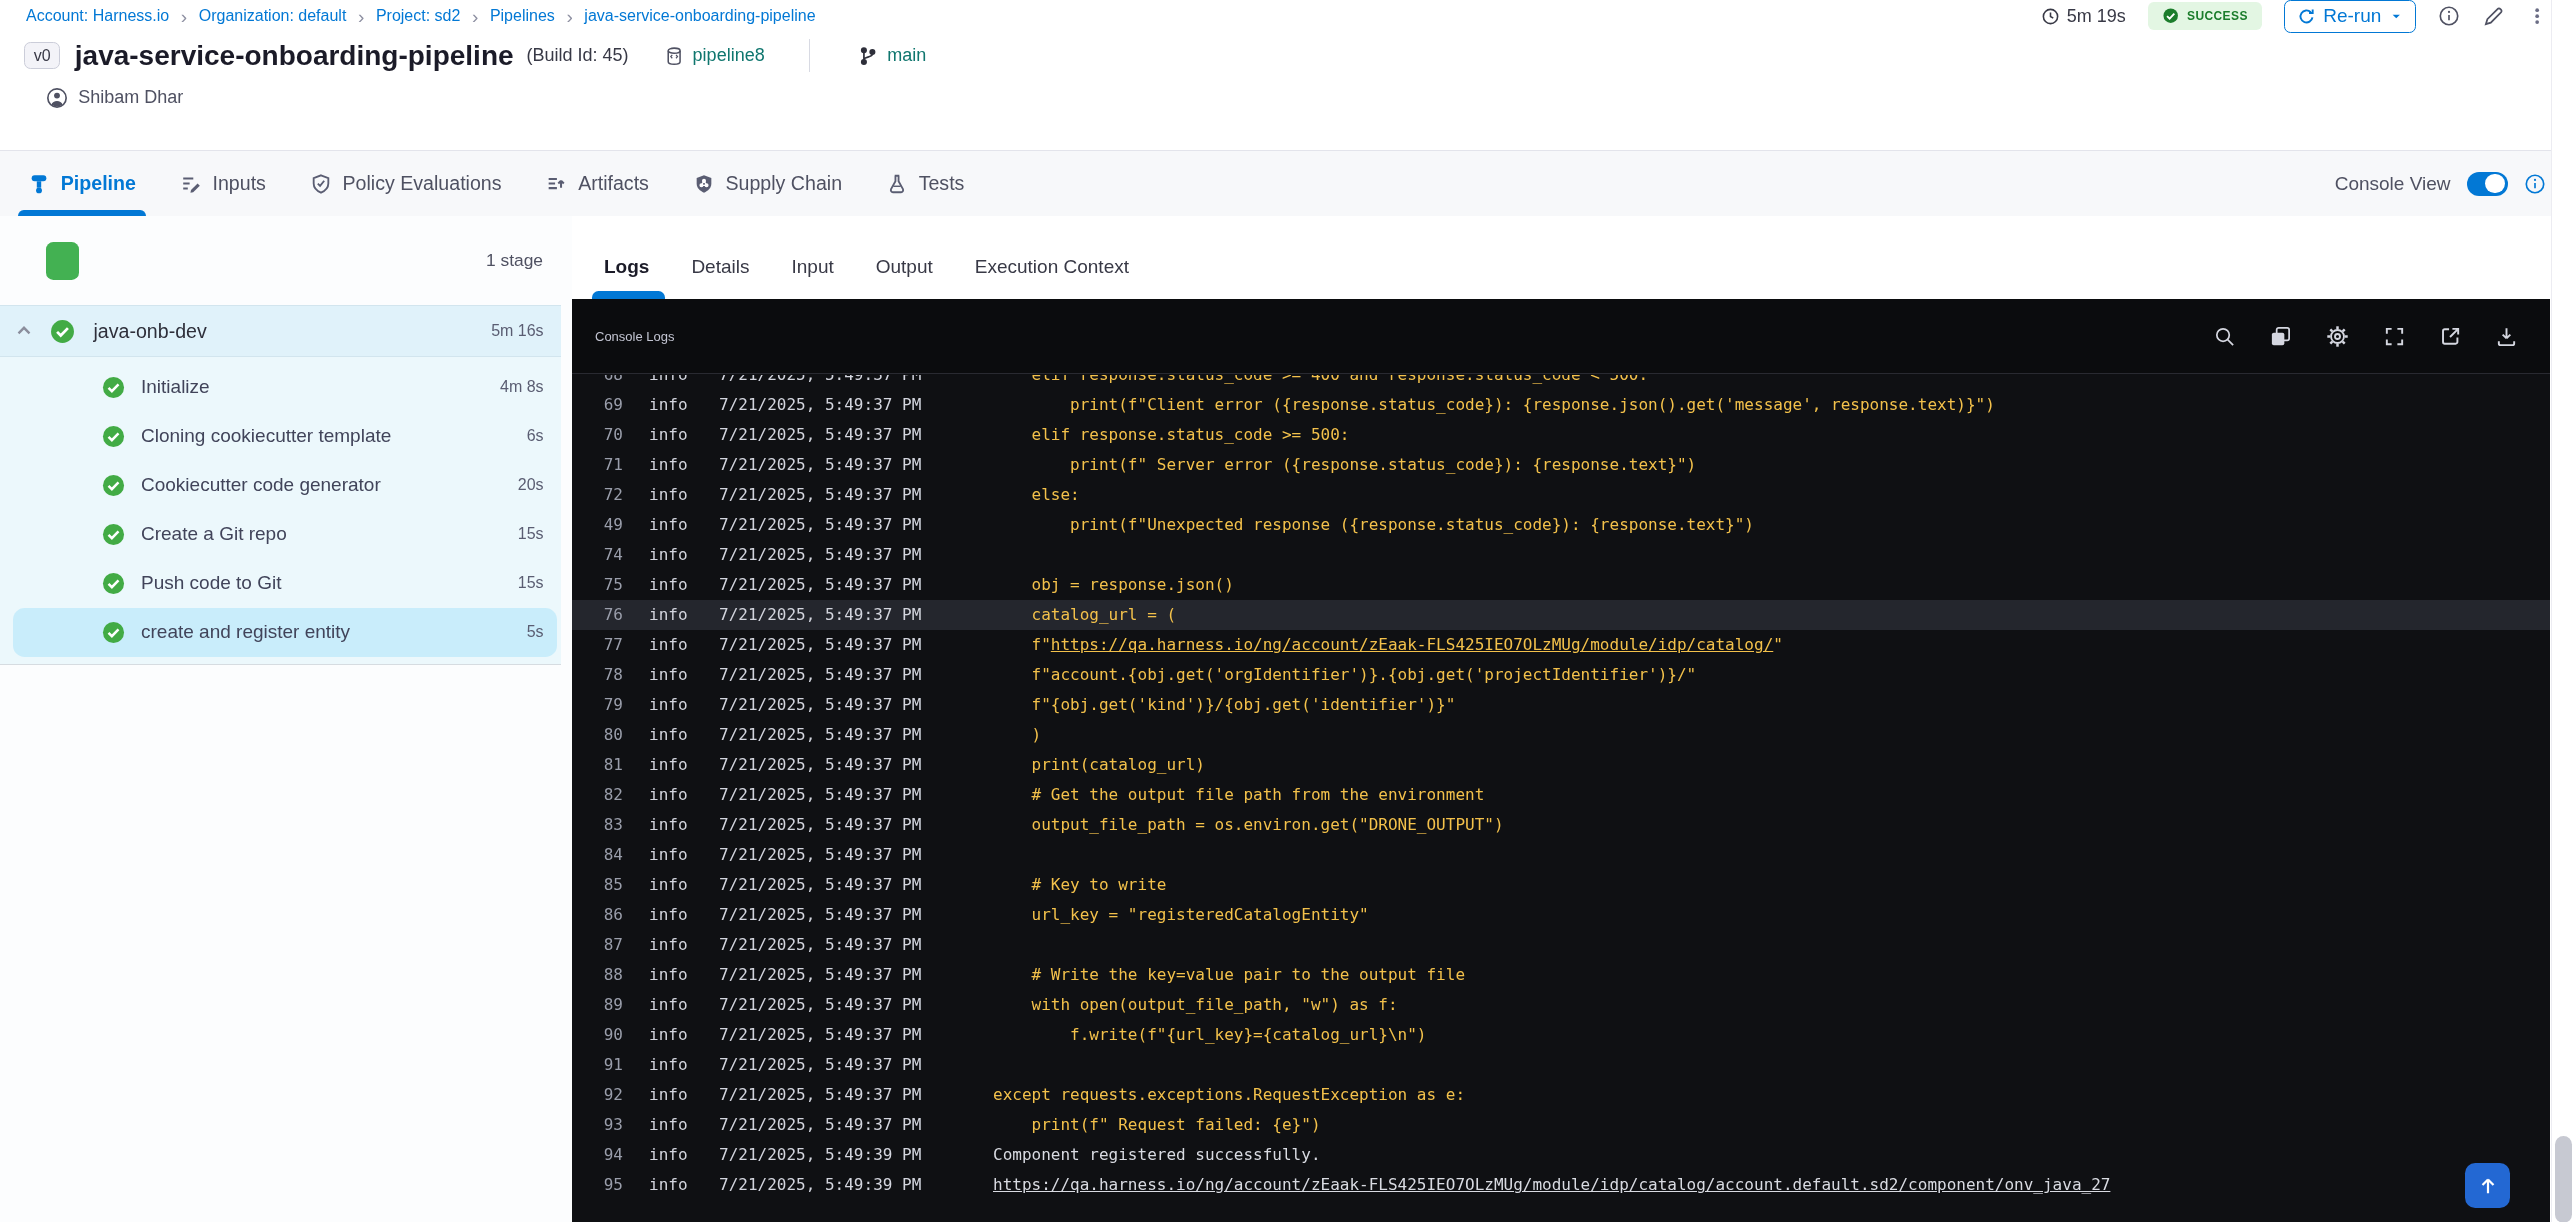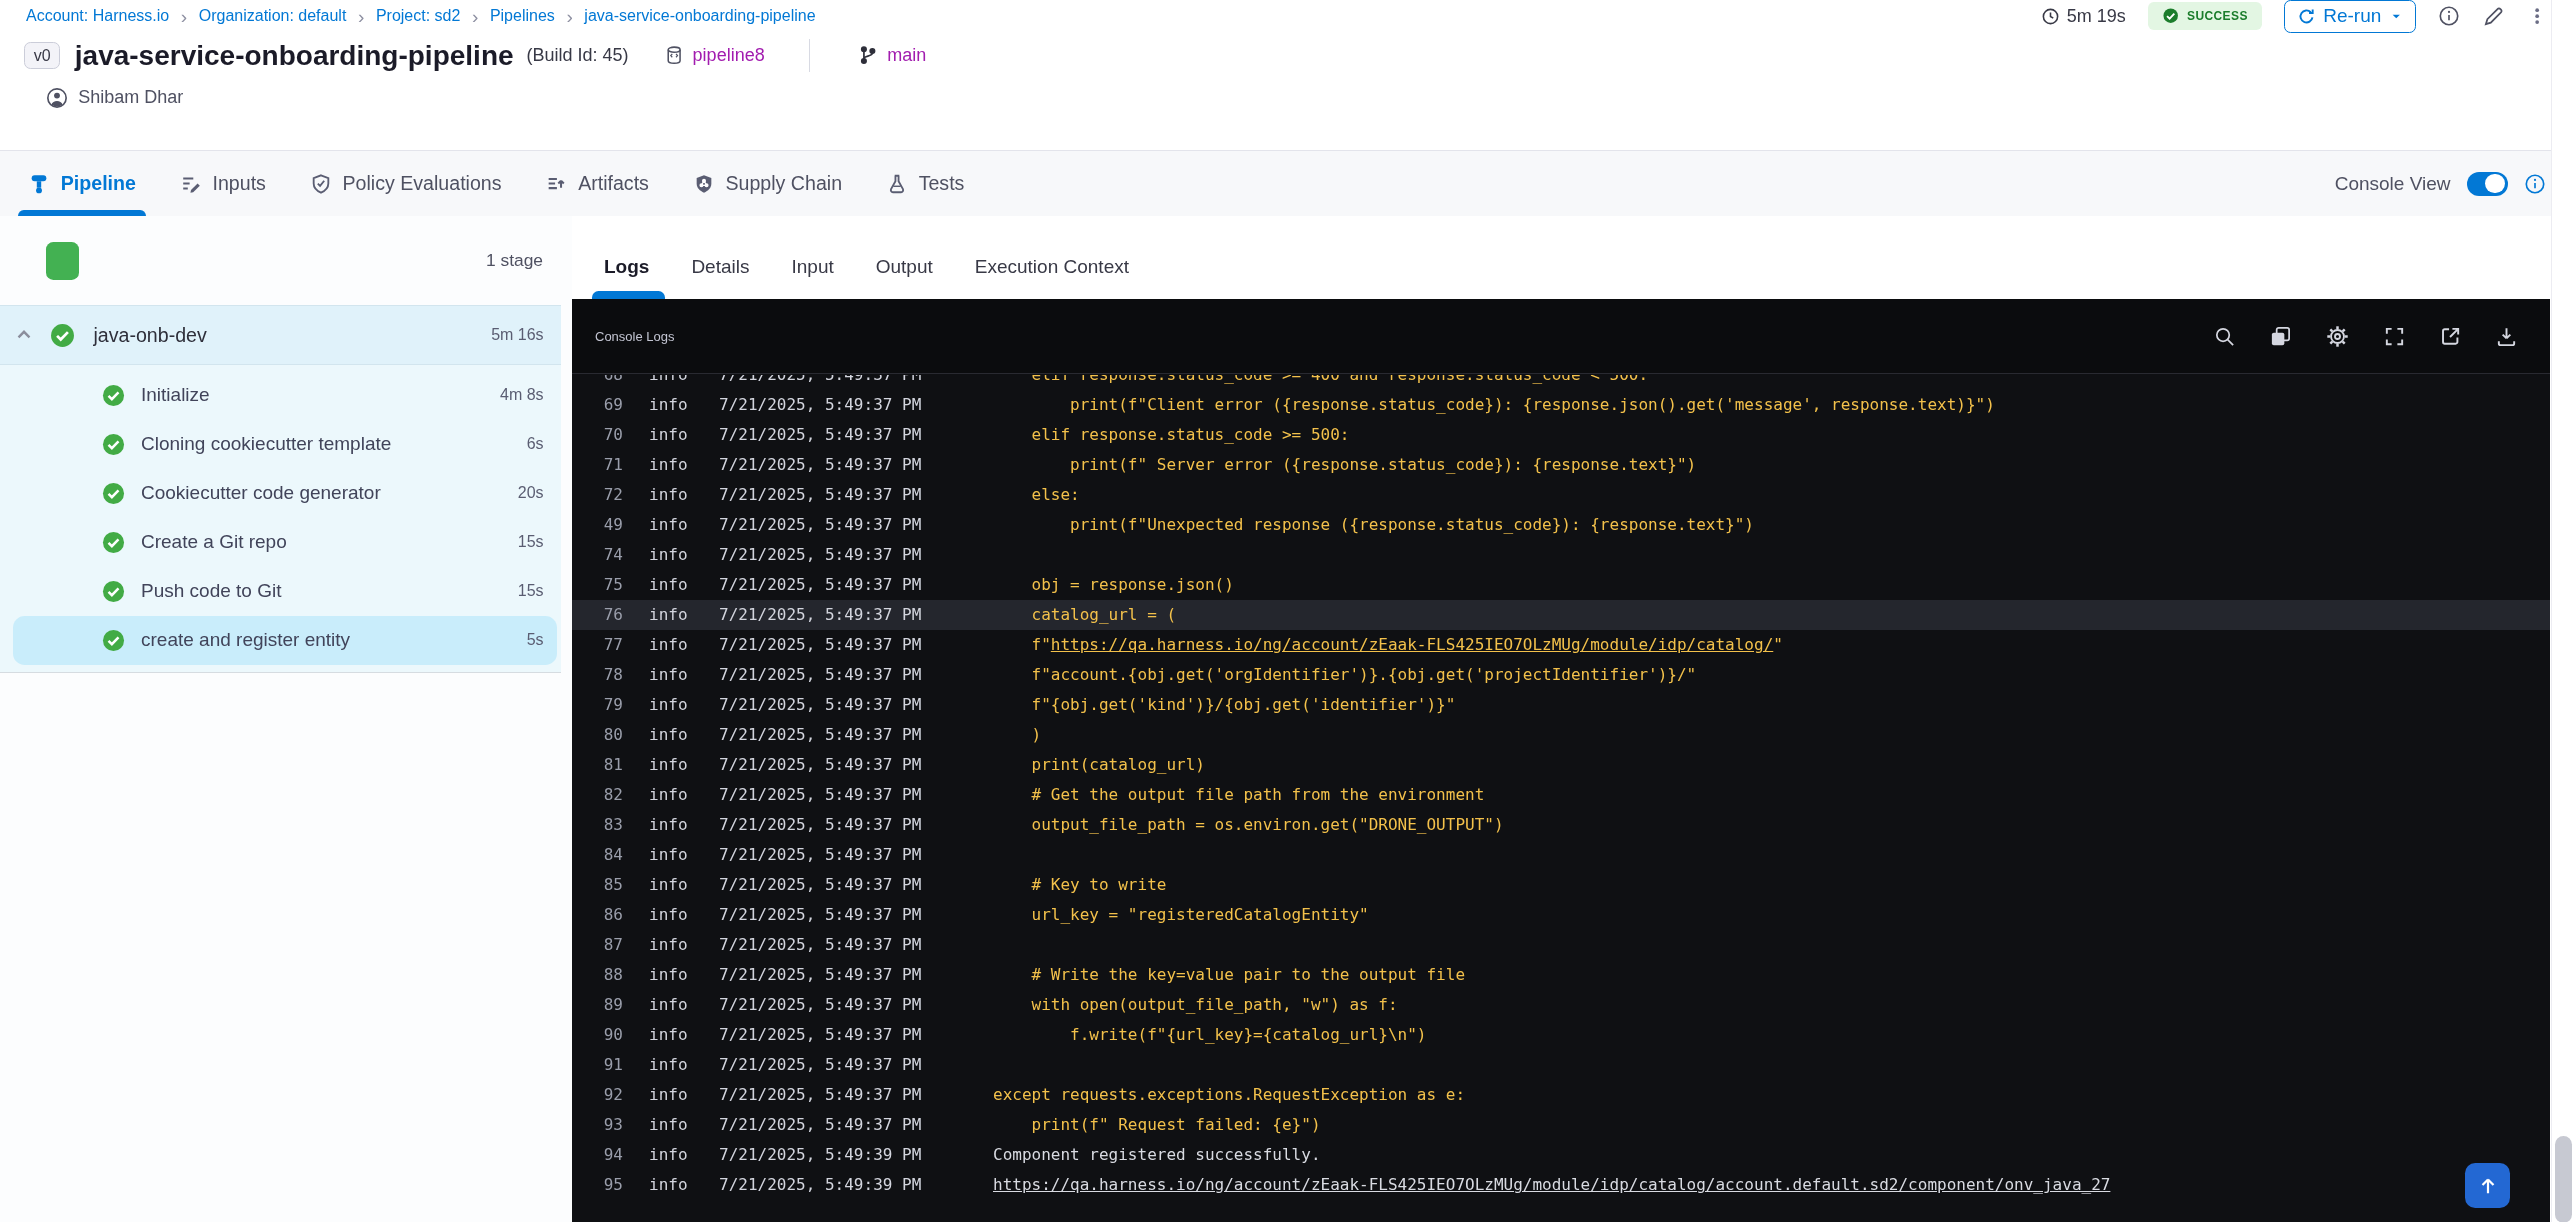--- a/index.html
+++ b/index.html
@@ -17,42 +17,42 @@
   .status-pill { display:flex; align-items:center; gap:7.3px; background:#e3f6e3; color:#1c7d2c; font-weight:bold; letter-spacing:0.4px; font-size:12px; padding:5.8px 14.5px; border-radius:5.8px; }
   .rerun-btn { display:flex; align-items:center; gap:7.3px; border:1.8px solid #0278d5; color:#0278d5; background:#fff; border-radius:6.5px; height:33px; padding:0 11.6px; font-size:19px; cursor:pointer; }
   .icon-btn { color:#4f5162; cursor:pointer; display:flex; align-items:center; }
 
   
   .titlebar { height:118px; padding:7.3px 26px 0 24px; }
   .title-row { display:flex; align-items:center; }
   .ver-badge { border:1.5px solid #cbcdd9; background:#f3f3f8; color:#383946; border-radius:6.5px; font-size:16px; padding:3.6px 8.7px; margin-right:14.5px; }
   .pipeline-title { font-size:28px; font-weight:bold; color:#1b1b28; }
   .build-id { font-size:18px; color:#383946; margin-left:13px; }
-  .meta-item { display:flex; align-items:flex-start; gap:8.7px; font-size:18px; color:#a21caf; margin-left:35px; }
+  .meta-item { display:flex; align-items:flex-end; gap:8.7px; font-size:18px; color:#0f766e; margin-left:35px; }
   .v-div { width:1.5px; height:33px; background:#d8dae3; margin-left:44px; }
   .branch-item { margin-left:48px; }
   .user-row { display:flex; align-items:center; gap:10.2px; margin:14.5px 0 0 22px; font-size:18px; color:#4f5162; }
 
   
   .tabbar { height:67px; background:#f7f8fa; border-top:0.7px solid #e3e4eb; border-bottom:0.7px solid #d9dae5; display:flex; align-items:center; justify-content:space-between; padding-left:22px; }
   .tabs-left { display:flex; align-items:center; height:100%; }
   .tab { display:flex; align-items:center; gap:11px; font-size:19.6px; color:#4f5162; height:100%; padding:0 5.8px; margin-right:32px; position:relative; cursor:pointer; }
   .tab.active { color:#0278d5; font-weight:bold; }
   .tab.active::after { content:""; position:absolute; left:-4.4px; right:-4.4px; bottom:-0.7px; height:6.5px; background:#0278d5; border-radius:5.8px 5.8px 0 0; }
   .console-view { display:flex; align-items:center; gap:16px; margin-right:30.5px; font-size:19px; color:#4f5162; }
   .toggle { width:41px; height:24px; border-radius:12.3px; background:#0278d5; position:relative; cursor:pointer; }
   .toggle-knob { position:absolute; top:2.2px; right:2.9px; width:19.6px; height:19.6px; border-radius:50%; background:#fff; }
 
   
   .main { position:absolute; top:216px; left:0; right:0; bottom:0; display:flex; }
   .sidebar { width:572px; position:relative; background:#fcfdfe; flex:none; }
   .stage-count-row { height:89px; display:flex; align-items:center; justify-content:space-between; padding:0 29px 0 19px; background:#fcfdfe;margin-left:27px; }
   .stage-square { width:33px; height:38px; border-radius:7.3px; background:#43b152; }
   .stage-count { font-size:17.4px; color:#4f5162; }
-  .stage-row { width:561px; height:60px; background:#e0f2fa; border-top:0.7px solid #d2e5ee; border-bottom:0.7px solid #d2e5ee; display:flex; align-items:center; padding:0 17.4px 0 13px; cursor:pointer; }
+  .stage-row { width:561px; height:52px; background:#e0f2fa; border-top:0.7px solid #d2e5ee; border-bottom:0.7px solid #d2e5ee; display:flex; align-items:center; padding:0 17.4px 0 13px; cursor:pointer; }
   .stage-name { font-size:19.6px; color:#2e2f3a; margin-left:19px; }
   .stage-duration { margin-left:auto; font-size:16px; color:#5a5d72; }
   .steps { width:561px; background:#ecf8fc; border-bottom:0.7px solid #d6dce1; padding:5.8px 0 7.3px; }
   .step { height:49px; display:flex; align-items:center; margin:0 4.4px 0 13px; padding:0 13px 0 89px; border-radius:11.6px; cursor:pointer; }
   .step.selected { background:#c9edfb; }
   .step-label { font-size:19px; color:#41445a; margin-left:16px; }
   .step-duration { margin-left:auto; font-size:16px; color:#5a5d72; }
 
   .right { flex:1; position:relative; background:#ffffff; }
   .logtabs { height:83px; display:flex; align-items:center; padding:19px 0 0 32px; }

